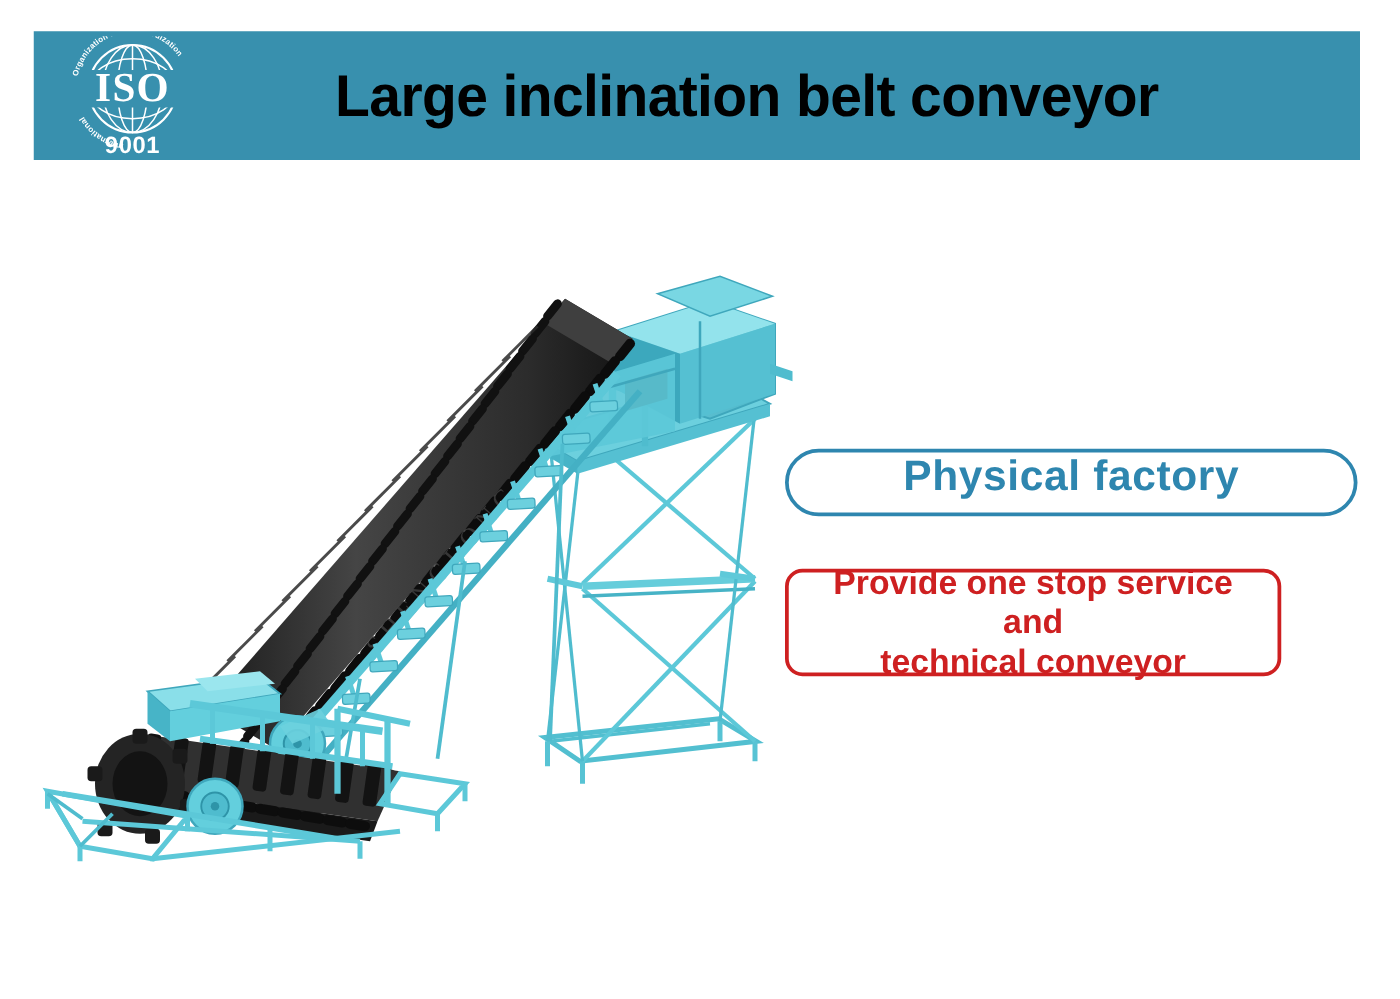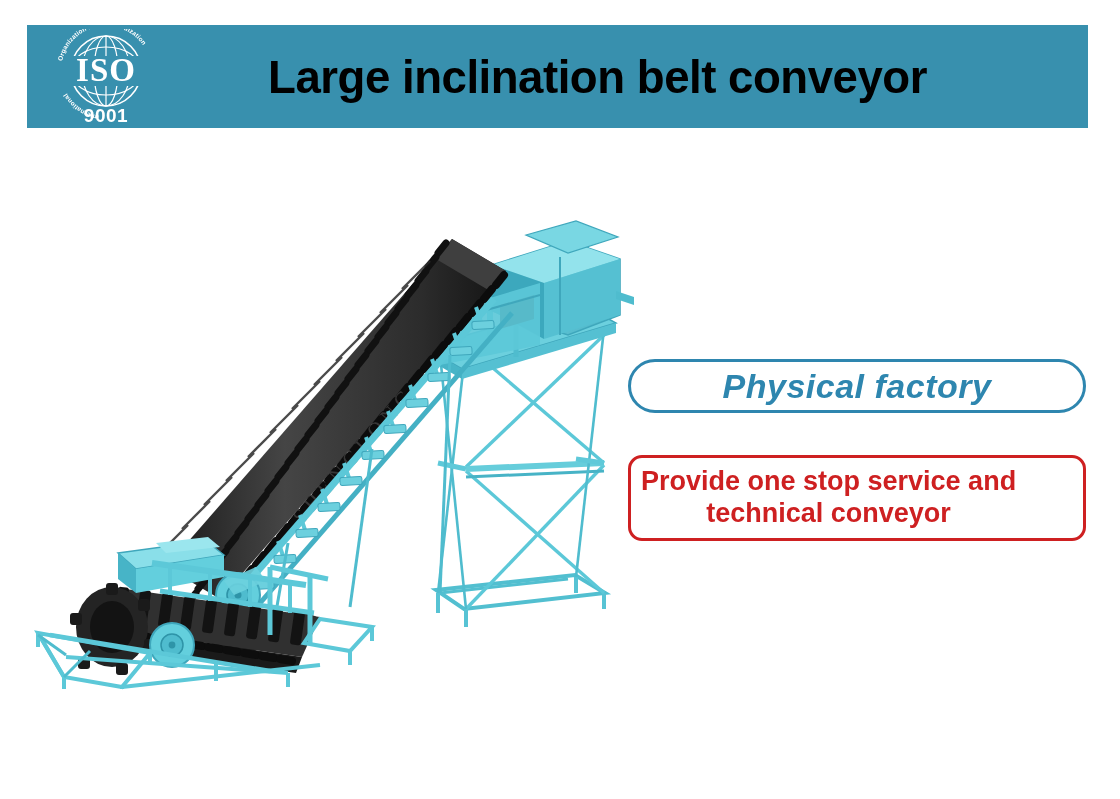--- a/index.html
+++ b/index.html
@@ -68,45 +68,45 @@
     position: absolute;
     left: 628px;
     top: 359px;
     width: 458px;
     height: 54px;
     box-sizing: border-box;
     border: 3px solid #2E86AF;
     border-radius: 28px;
     background: #ffffff;
     display: flex;
-    align-items: center;
+    align-items: flex-start;
     justify-content: center;
-    font-style: italic;
   }
   .pill-box .pill-text {
     color: #2E86AF;
     font-family: "Liberation Sans", sans-serif;
     font-weight: bold;
     font-size: 34px;
     letter-spacing: 0.5px;
     white-space: nowrap;
   }
 
   .red-box {
     position: absolute;
     left: 628px;
     top: 455px;
-    width: 458px;
+    width: 397px;
     height: 86px;
     box-sizing: border-box;
     border: 3px solid #CE2021;
     border-radius: 14px;
     background: #ffffff;
     display: flex;
     align-items: center;
+    justify-content: center;
     padding: 0 10px;
   }
   .red-box .red-text {
     color: #CE2021;
     font-family: "Liberation Sans", sans-serif;
     font-weight: bold;
     font-size: 27px;
     line-height: 1.17;
     text-align: center;
   }

